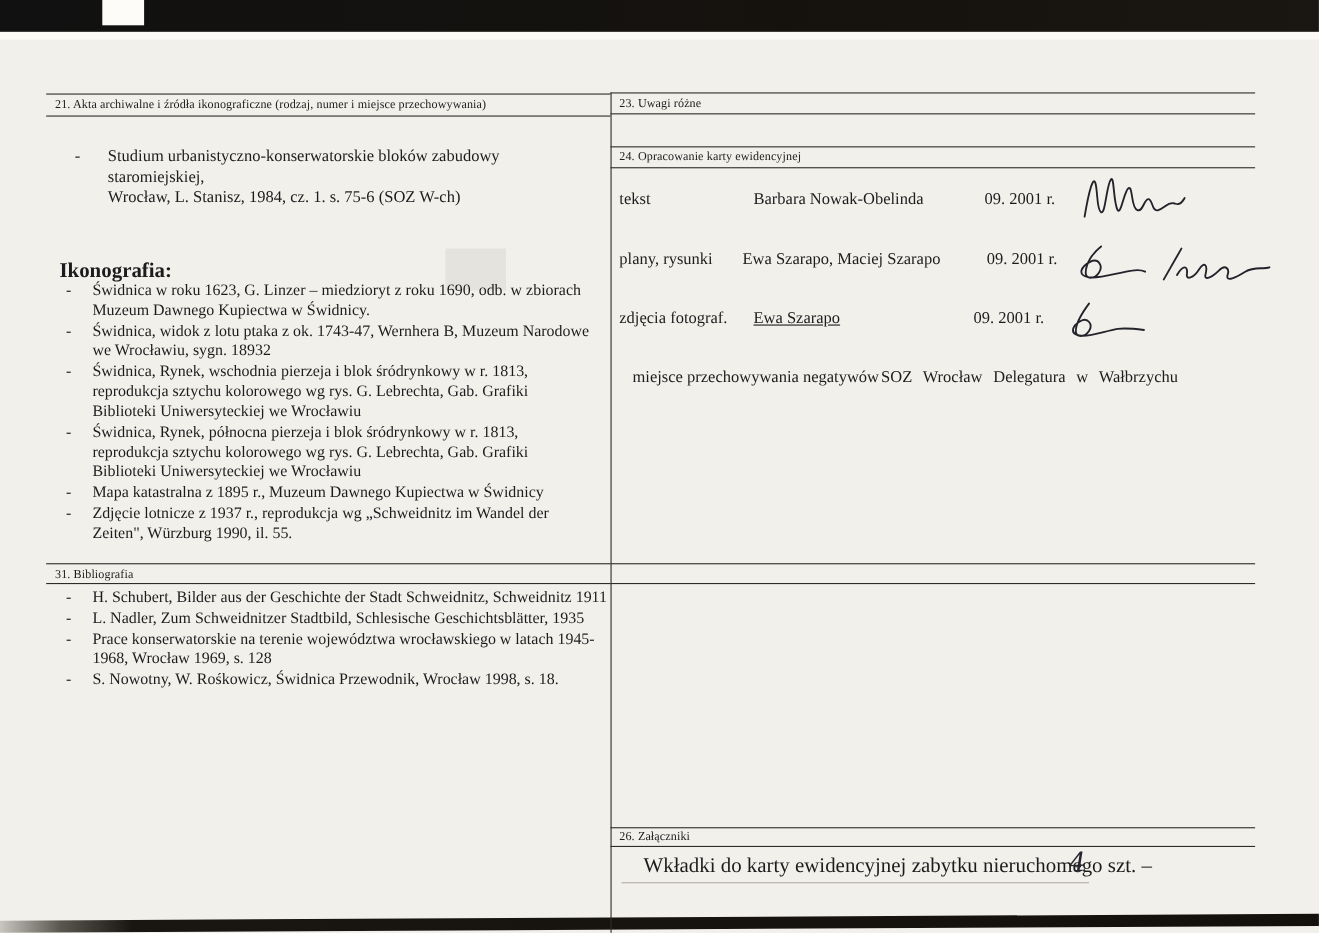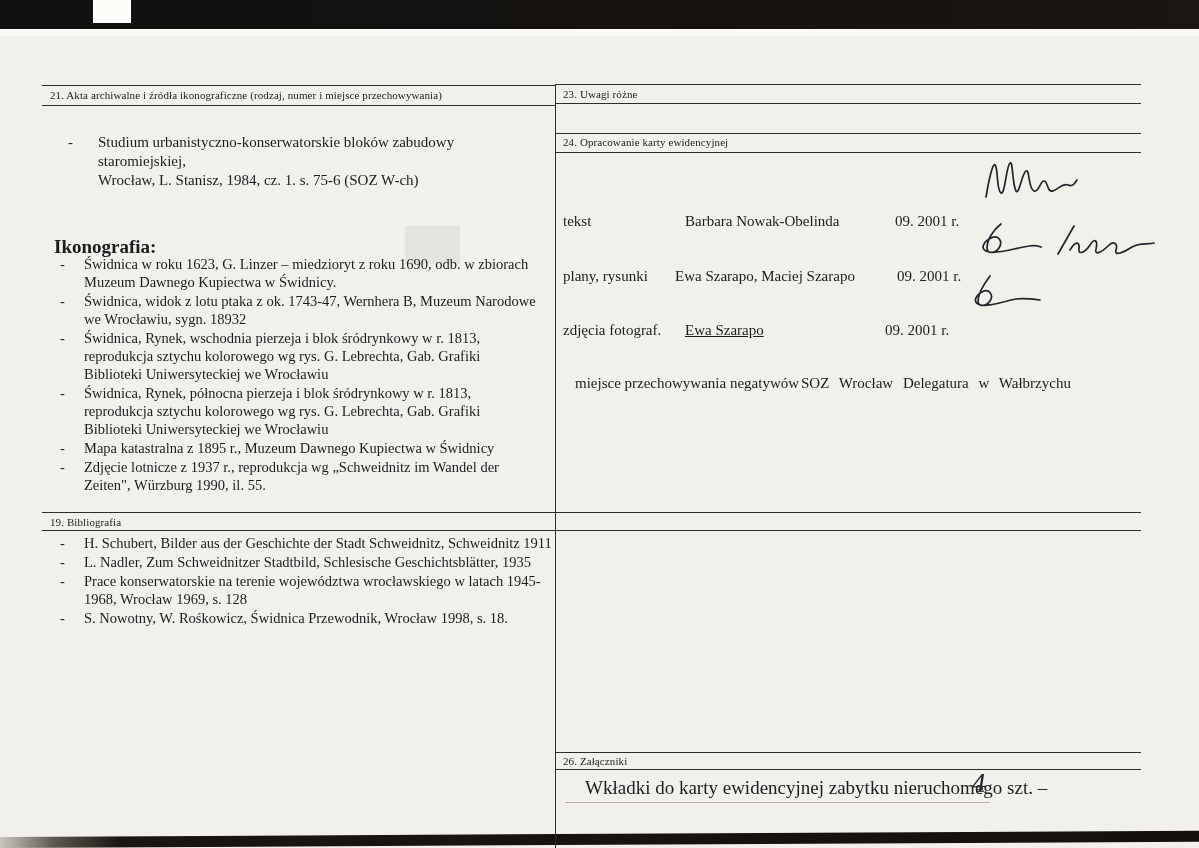--- a/index.html
+++ b/index.html
@@ -27,21 +27,21 @@
   }
   .blist{position:absolute;display:flex;flex-direction:column;gap:1px;}
   .bitem{display:flex;align-items:flex-start;font-size:14.5px;line-height:18px;}
   .bdash{flex:0 0 24px;padding-left:6px;}
   .btext{flex:1;}
   .study{position:absolute;display:flex;align-items:flex-start;font-size:15px;line-height:19px;}
   .study .bdash{flex:0 0 30px;padding-left:8px;}
   .study .btext{white-space:pre-line;}
   .iko-label{position:absolute;font-size:19px;font-weight:bold;}
   .prow{position:absolute;font-size:15px;line-height:18px;width:580px;height:24px;}
-  .prow span{position:absolute;white-space:nowrap;margin-top:40px;}
+  .prow span{position:absolute;white-space:nowrap;}
   .copyright{
     position:absolute;font-size:11px;font-weight:bold;line-height:13px;
     letter-spacing:0.15px;word-spacing:2px;
   }
   .negatives-value{word-spacing:6px;}
   .attach-text{position:absolute;font-size:19px;white-space:nowrap;}
   .hand-count{
     position:absolute;font-size:24px;font-family:"DejaVu Serif", serif;
     font-style:italic;transform:rotate(-2deg);color:#26262e;
   }
@@ -105,21 +105,21 @@
     <div class="bitem">
       <span class="bdash">-</span>
       <span class="btext">Mapa katastralna z 1895 r., Muzeum Dawnego Kupiectwa w Świdnicy</span>
     </div>
     <div class="bitem">
       <span class="bdash">-</span>
       <span class="btext">Zdjęcie lotnicze z 1937 r., reprodukcja wg „Schweidnitz im Wandel der Zeiten", Würzburg 1990, il. 55.</span>
     </div>
   </div>
 
-  <div class="sec-header" style="left:50px;top:516px;">19. Bibliografia</div>
+  <div class="sec-header" style="left:50px;top:516px;">31. Bibliografia</div>
 
   <div class="blist" style="left:54px;top:534px;width:505px;">
     <div class="bitem">
       <span class="bdash">-</span>
       <span class="btext">H. Schubert, Bilder aus der Geschichte der Stadt Schweidnitz, Schweidnitz 1911</span>
     </div>
     <div class="bitem">
       <span class="bdash">-</span>
       <span class="btext">L. Nadler, Zum Schweidnitzer Stadtbild, Schlesische Geschichtsblätter, 1935</span>
     </div>

